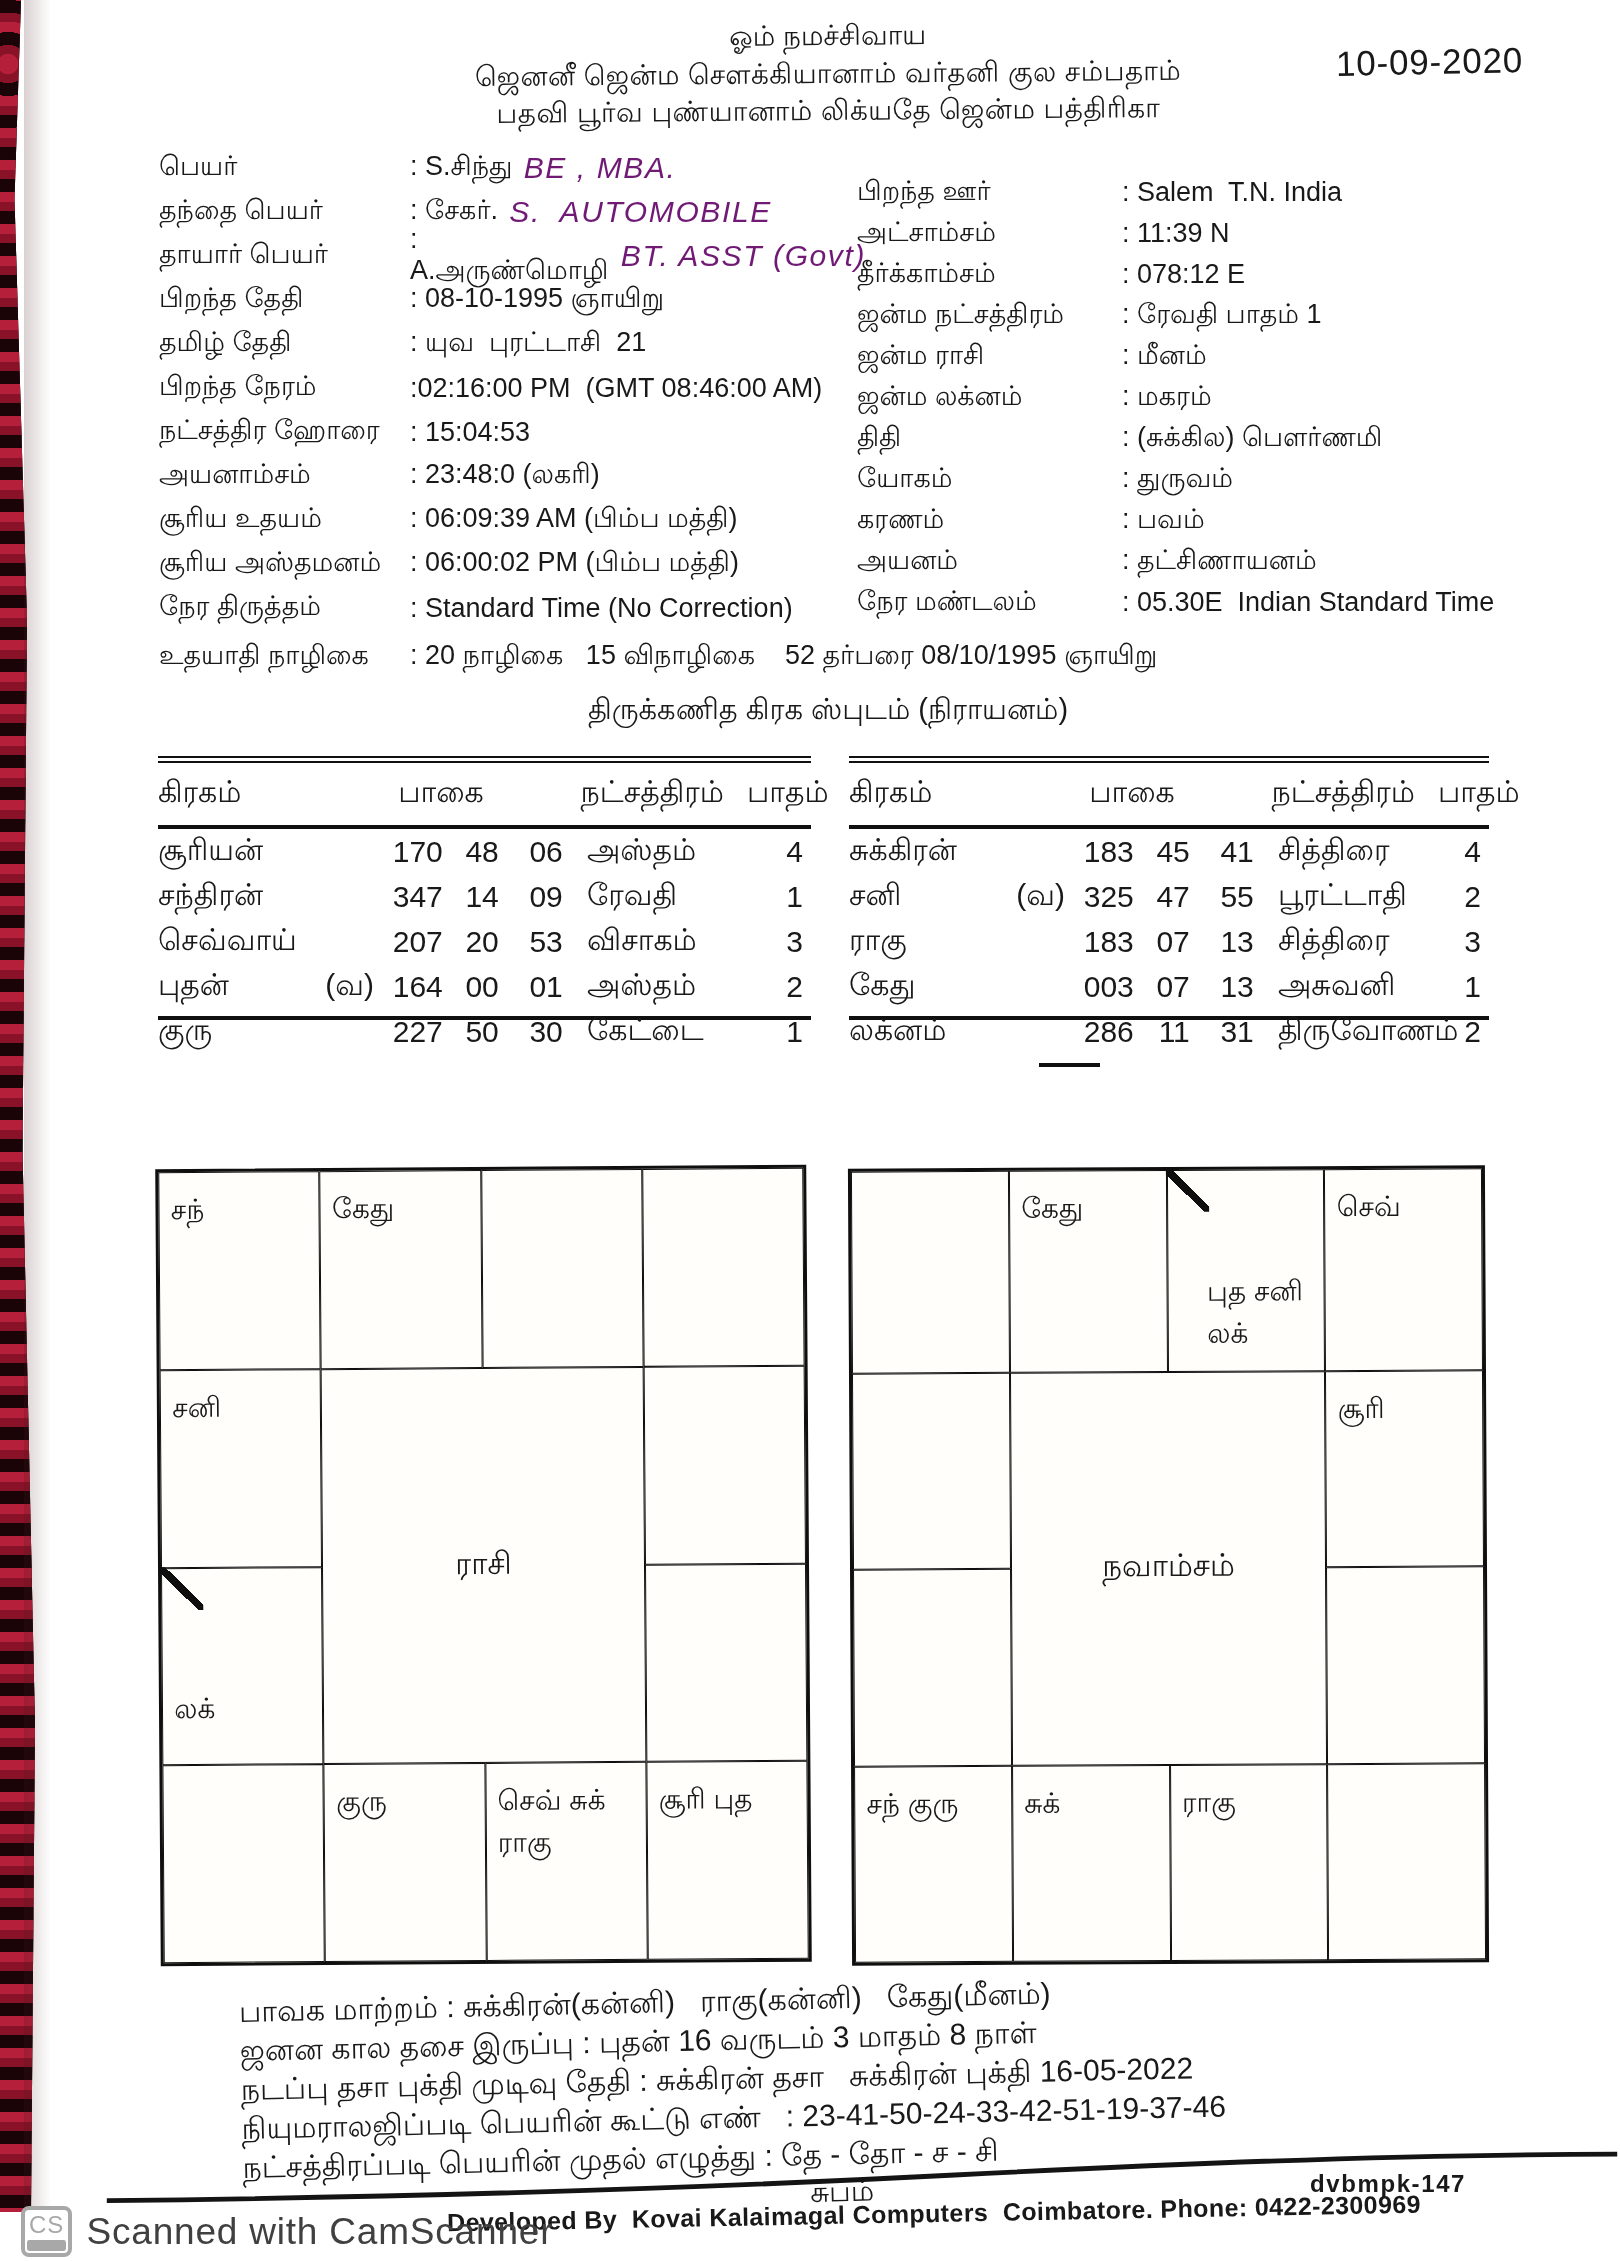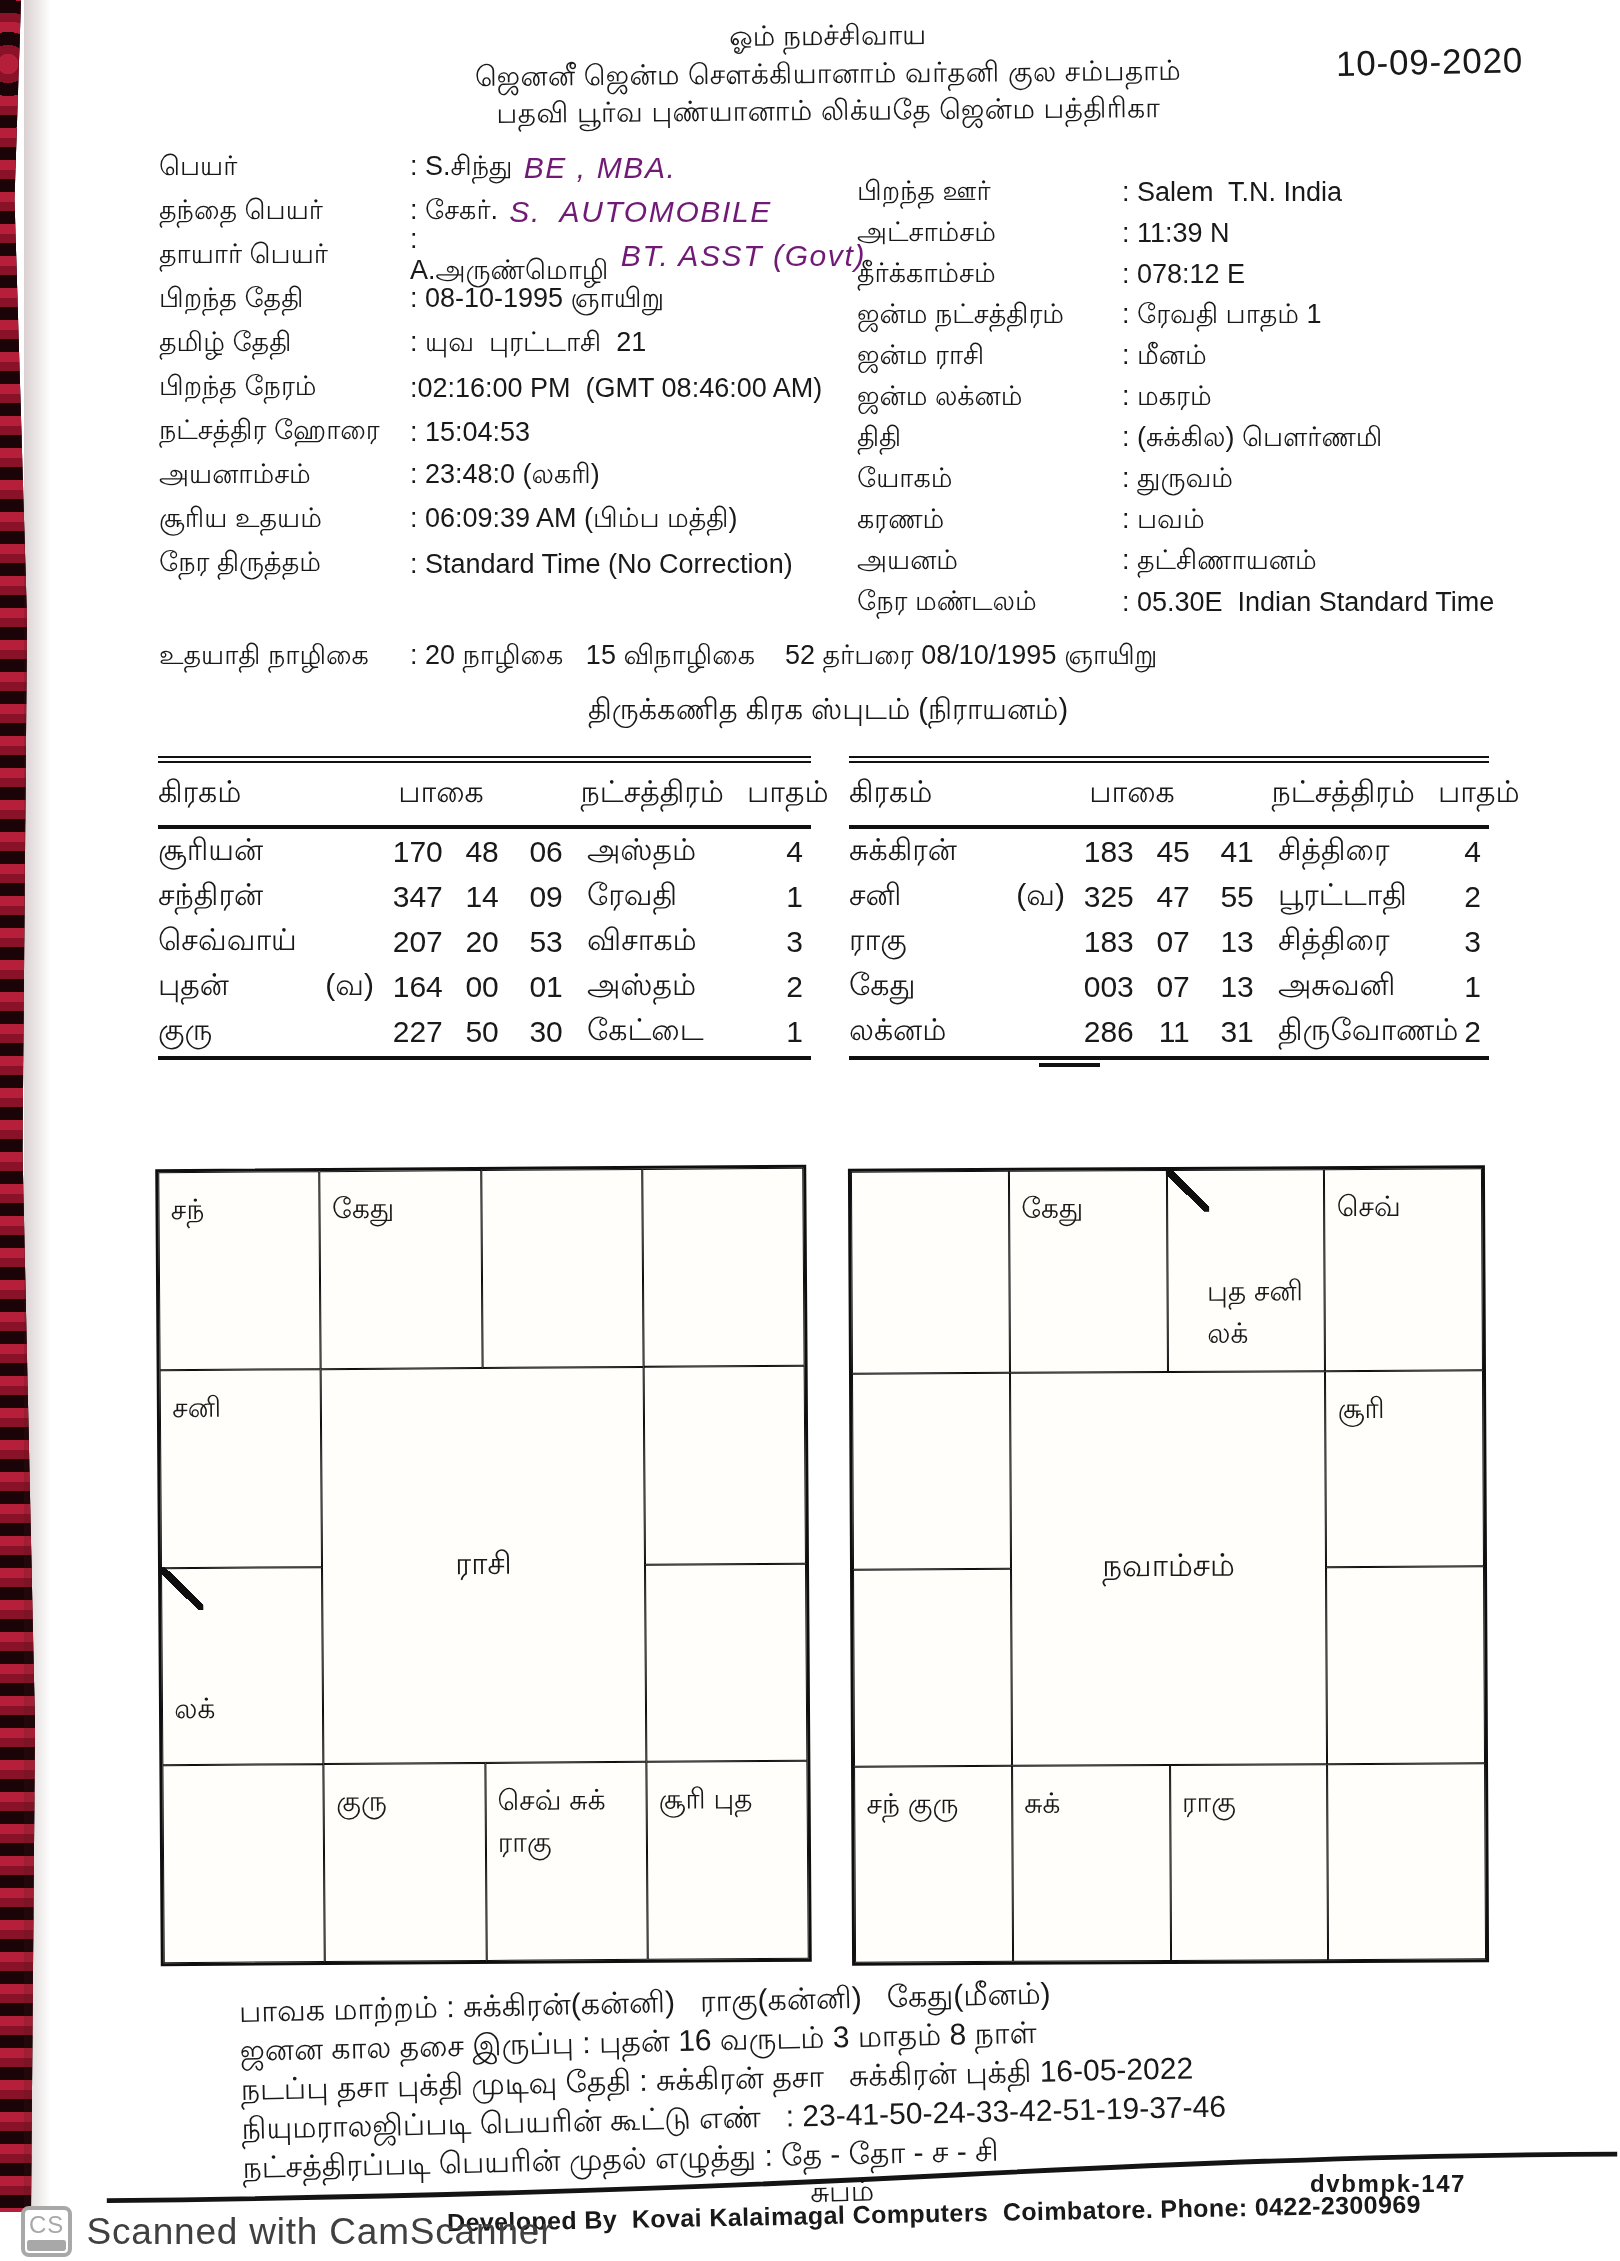--- a/index.html
+++ b/index.html
@@ -58,21 +58,21 @@
     display:flex; align-items:center; height:44px; font-size:27px;
   }
   .udh-row .dlabel { width:251px; flex:none; }
 
   
   .ptable-title {
     position:absolute; left:161px; top:693px; width:1334px;
     text-align:center; font-size:29px;
   }
   .ptable {
-    position:absolute; top:756px; height:304px;
+    position:absolute; top:756px; height:264px;
     border-top:7.2px double #101010; border-bottom:4px solid #101010;
   }
   .ptable.l { left:158px;  width:653px; }
   .ptable.r { left:849px; width:640px; }
   .phead, .prow {
     display:grid; align-items:center;
     grid-template-columns:158px 58px 72px 56px 64px 181px 1fr;
     font-size:30px;
   }
   .phead { height:66px; border-bottom:4.8px solid #101010; }
@@ -191,20 +191,24 @@
       <span class="dlabel">நட்சத்திர ஹோரை</span>
       <span class="dvalue pre">: 15:04:53</span>
     </div>
     <div class="drow">
       <span class="dlabel">அயனாம்சம்</span>
       <span class="dvalue pre">: 23:48:0 (லகரி)</span>
     </div>
     <div class="drow">
       <span class="dlabel">சூரிய உதயம்</span>
       <span class="dvalue pre">: 06:09:39 AM (பிம்ப மத்தி)</span>
+    </div>
+    <div class="drow">
+      <span class="dlabel">சூரிய அஸ்தமனம்</span>
+      <span class="dvalue pre">: 06:00:02 PM (பிம்ப மத்தி)</span>
     </div>
     <div class="drow">
       <span class="dlabel">நேர திருத்தம்</span>
       <span class="dvalue pre">: Standard Time (No Correction)</span>
     </div>
   </div>
   <div class="dcol r">
     <div class="drow">
       <span class="dlabel">பிறந்த ஊர்</span>
       <span class="dvalue pre">: Salem  T.N. India</span>

